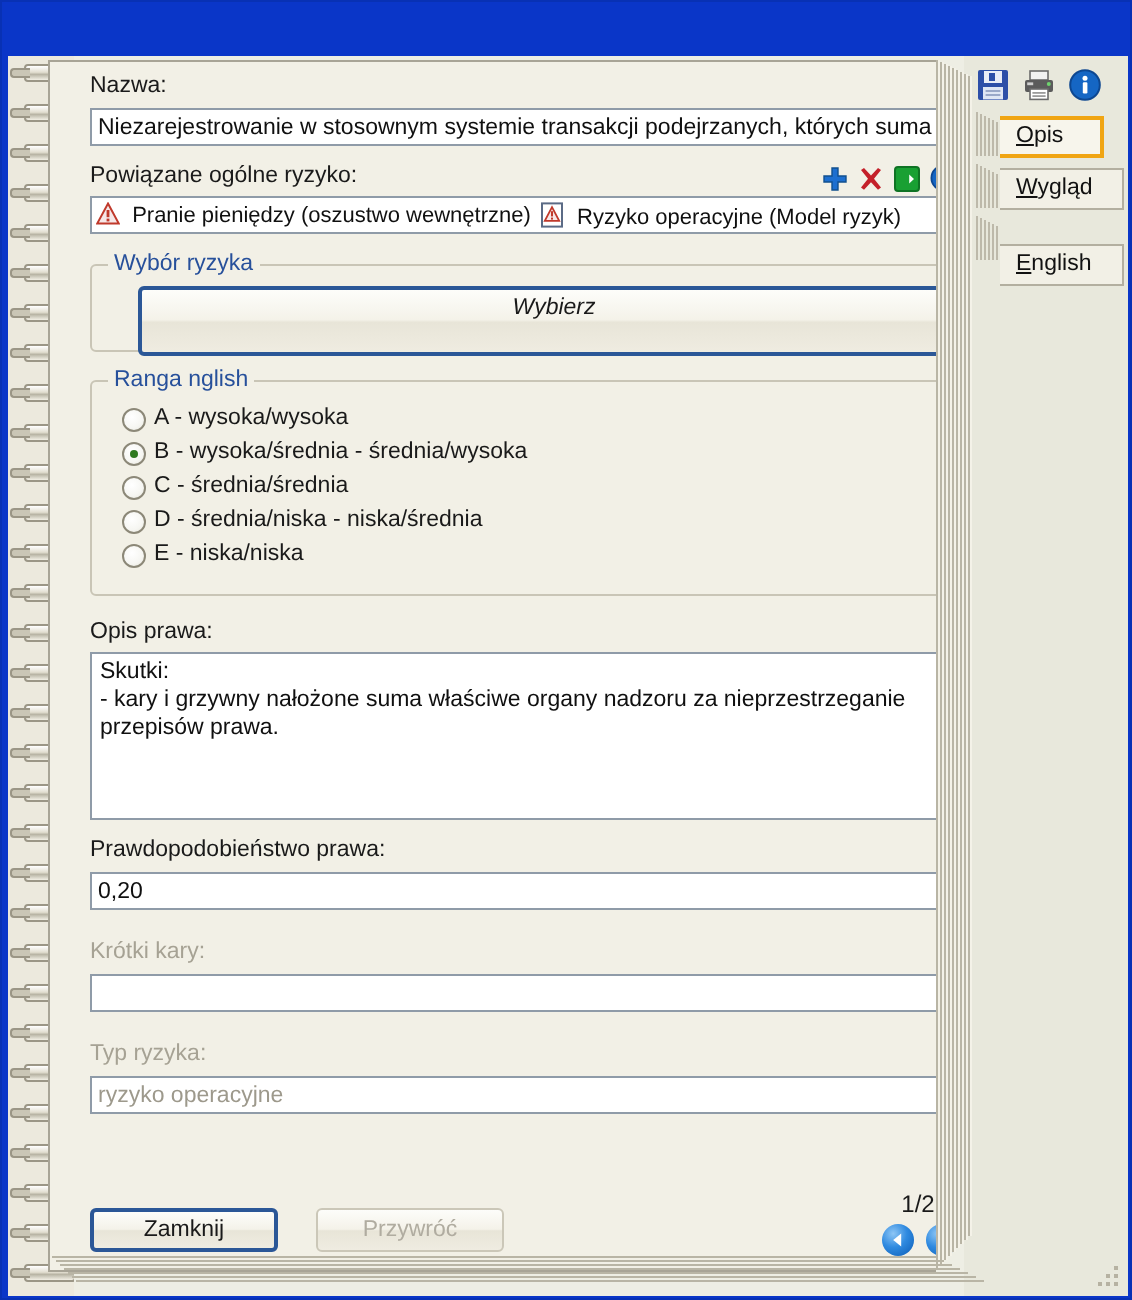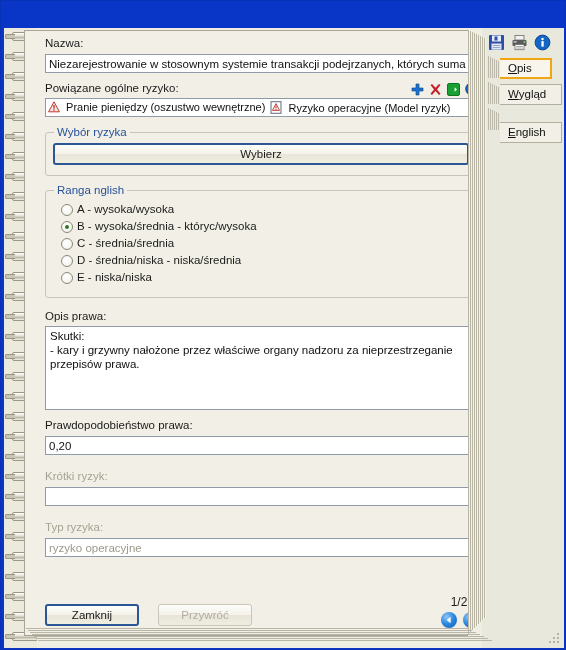--- a/index.html
+++ b/index.html
@@ -504,71 +504,71 @@
               <rect x="5.5" y="4.6" width="1" height="2.6" fill="#c0392b"></rect>
               <rect x="5.5" y="7.8" width="1" height="1" fill="#c0392b"></rect>
             </svg>
           </span>
           <span>Ryzyko operacyjne (Model ryzyk)</span>
         </span>
       </div>
 
       <div class="grp" style="left:0; top:98px; width:440px; height:44px;"></div>
       <div class="grp-legend" style="left:9px; top:92px;">Wybór ryzyka</div>
-      <div class="btn btn-default" style="left:8px; top:109px; width:416px; height:22px; line-height:19px;">Wybierz</div>
+      <div class="btn btn-default" style="left:24px; top:109px; width:416px; height:35px; line-height:19px;font-style:italic;">Wybierz</div>
 
       <div class="grp" style="left:0; top:156px; width:440px; height:108px;"></div>
       <div class="grp-legend" style="left:9px; top:150px;">Ranga nglish</div>
 
       <div class="radio-row" style="left:16px; top:169px;">
         <span class="radio-dot"></span>
         <span class="radio-lbl">A - wysoka/wysoka</span>
       </div>
       <div class="radio-row" style="left:16px; top:186px;">
         <span class="radio-dot on"></span>
-        <span class="radio-lbl">B - wysoka/średnia - któryc/wysoka</span>
+        <span class="radio-lbl">B - wysoka/średnia - średnia/wysoka</span>
       </div>
       <div class="radio-row" style="left:16px; top:203px;">
         <span class="radio-dot"></span>
         <span class="radio-lbl">C - średnia/średnia</span>
       </div>
       <div class="radio-row" style="left:16px; top:220px;">
         <span class="radio-dot"></span>
         <span class="radio-lbl">D - średnia/niska - niska/średnia</span>
       </div>
       <div class="radio-row" style="left:16px; top:237px;">
         <span class="radio-dot"></span>
         <span class="radio-lbl">E - niska/niska</span>
       </div>
 
       <div class="lbl" style="left:0; top:276px;">Opis prawa:</div>
       <div id="opis-sq" style="left:424px; top:275px;"></div>
 
       <div id="opis-box" style="left:0; top:292px; width:440px; height:84px;">
         <div id="opis-text">Skutki:
-- kary i grzywny nałożone przez właściwe organy nadzoru za nieprzestrzeganie
+- kary i grzywny nałożone suma właściwe organy nadzoru za nieprzestrzeganie
 przepisów prawa.</div>
         <div id="opis-sb">
           <div class="sb-arrow" style="top:1px;">
             <svg width="7" height="5" viewBox="0 0 7 5">
                 <path d="M3.5 0.6 L6.6 4.4 H0.4 Z" fill="#b9b6a8"></path>
               </svg>
           </div>
           <div class="sb-arrow" style="bottom:1px;">
             <svg width="7" height="5" viewBox="0 0 7 5">
                 <path d="M3.5 4.4 L0.4 0.6 H6.6 Z" fill="#b9b6a8"></path>
               </svg>
           </div>
         </div>
       </div>
 
       <div class="lbl" style="left:0; top:385px;">Prawdopodobieństwo prawa:</div>
       <div class="tbox" style="left:0; top:402px; width:441px; height:19px; line-height:15px;">0,20</div>
 
-      <div class="lbl lbl-dim" style="left:0; top:436px;">Krótki ryzyk:</div>
+      <div class="lbl lbl-dim" style="left:0; top:436px;">Krótki kary:</div>
       <div class="tbox" style="left:0; top:453px; width:440px; height:19px; line-height:15px;"></div>
 
       <div class="lbl lbl-dim" style="left:0; top:487px;">Typ ryzyka:</div>
       <div class="tbox tbox-dim" style="left:0; top:504px; width:440px; height:19px; line-height:15px;">ryzyko operacyjne</div>
 
       <div class="btn btn-default" style="left:0; top:570px; width:94px; height:22px; line-height:19px;">Zamknij</div>
       <div class="btn btn-disabled" style="left:113px; top:570px; width:94px; height:22px; line-height:20px;">Przywróć</div>
 
       <div id="page-ind" style="left:390px; top:561px; width:48px;">1/2</div>
 

